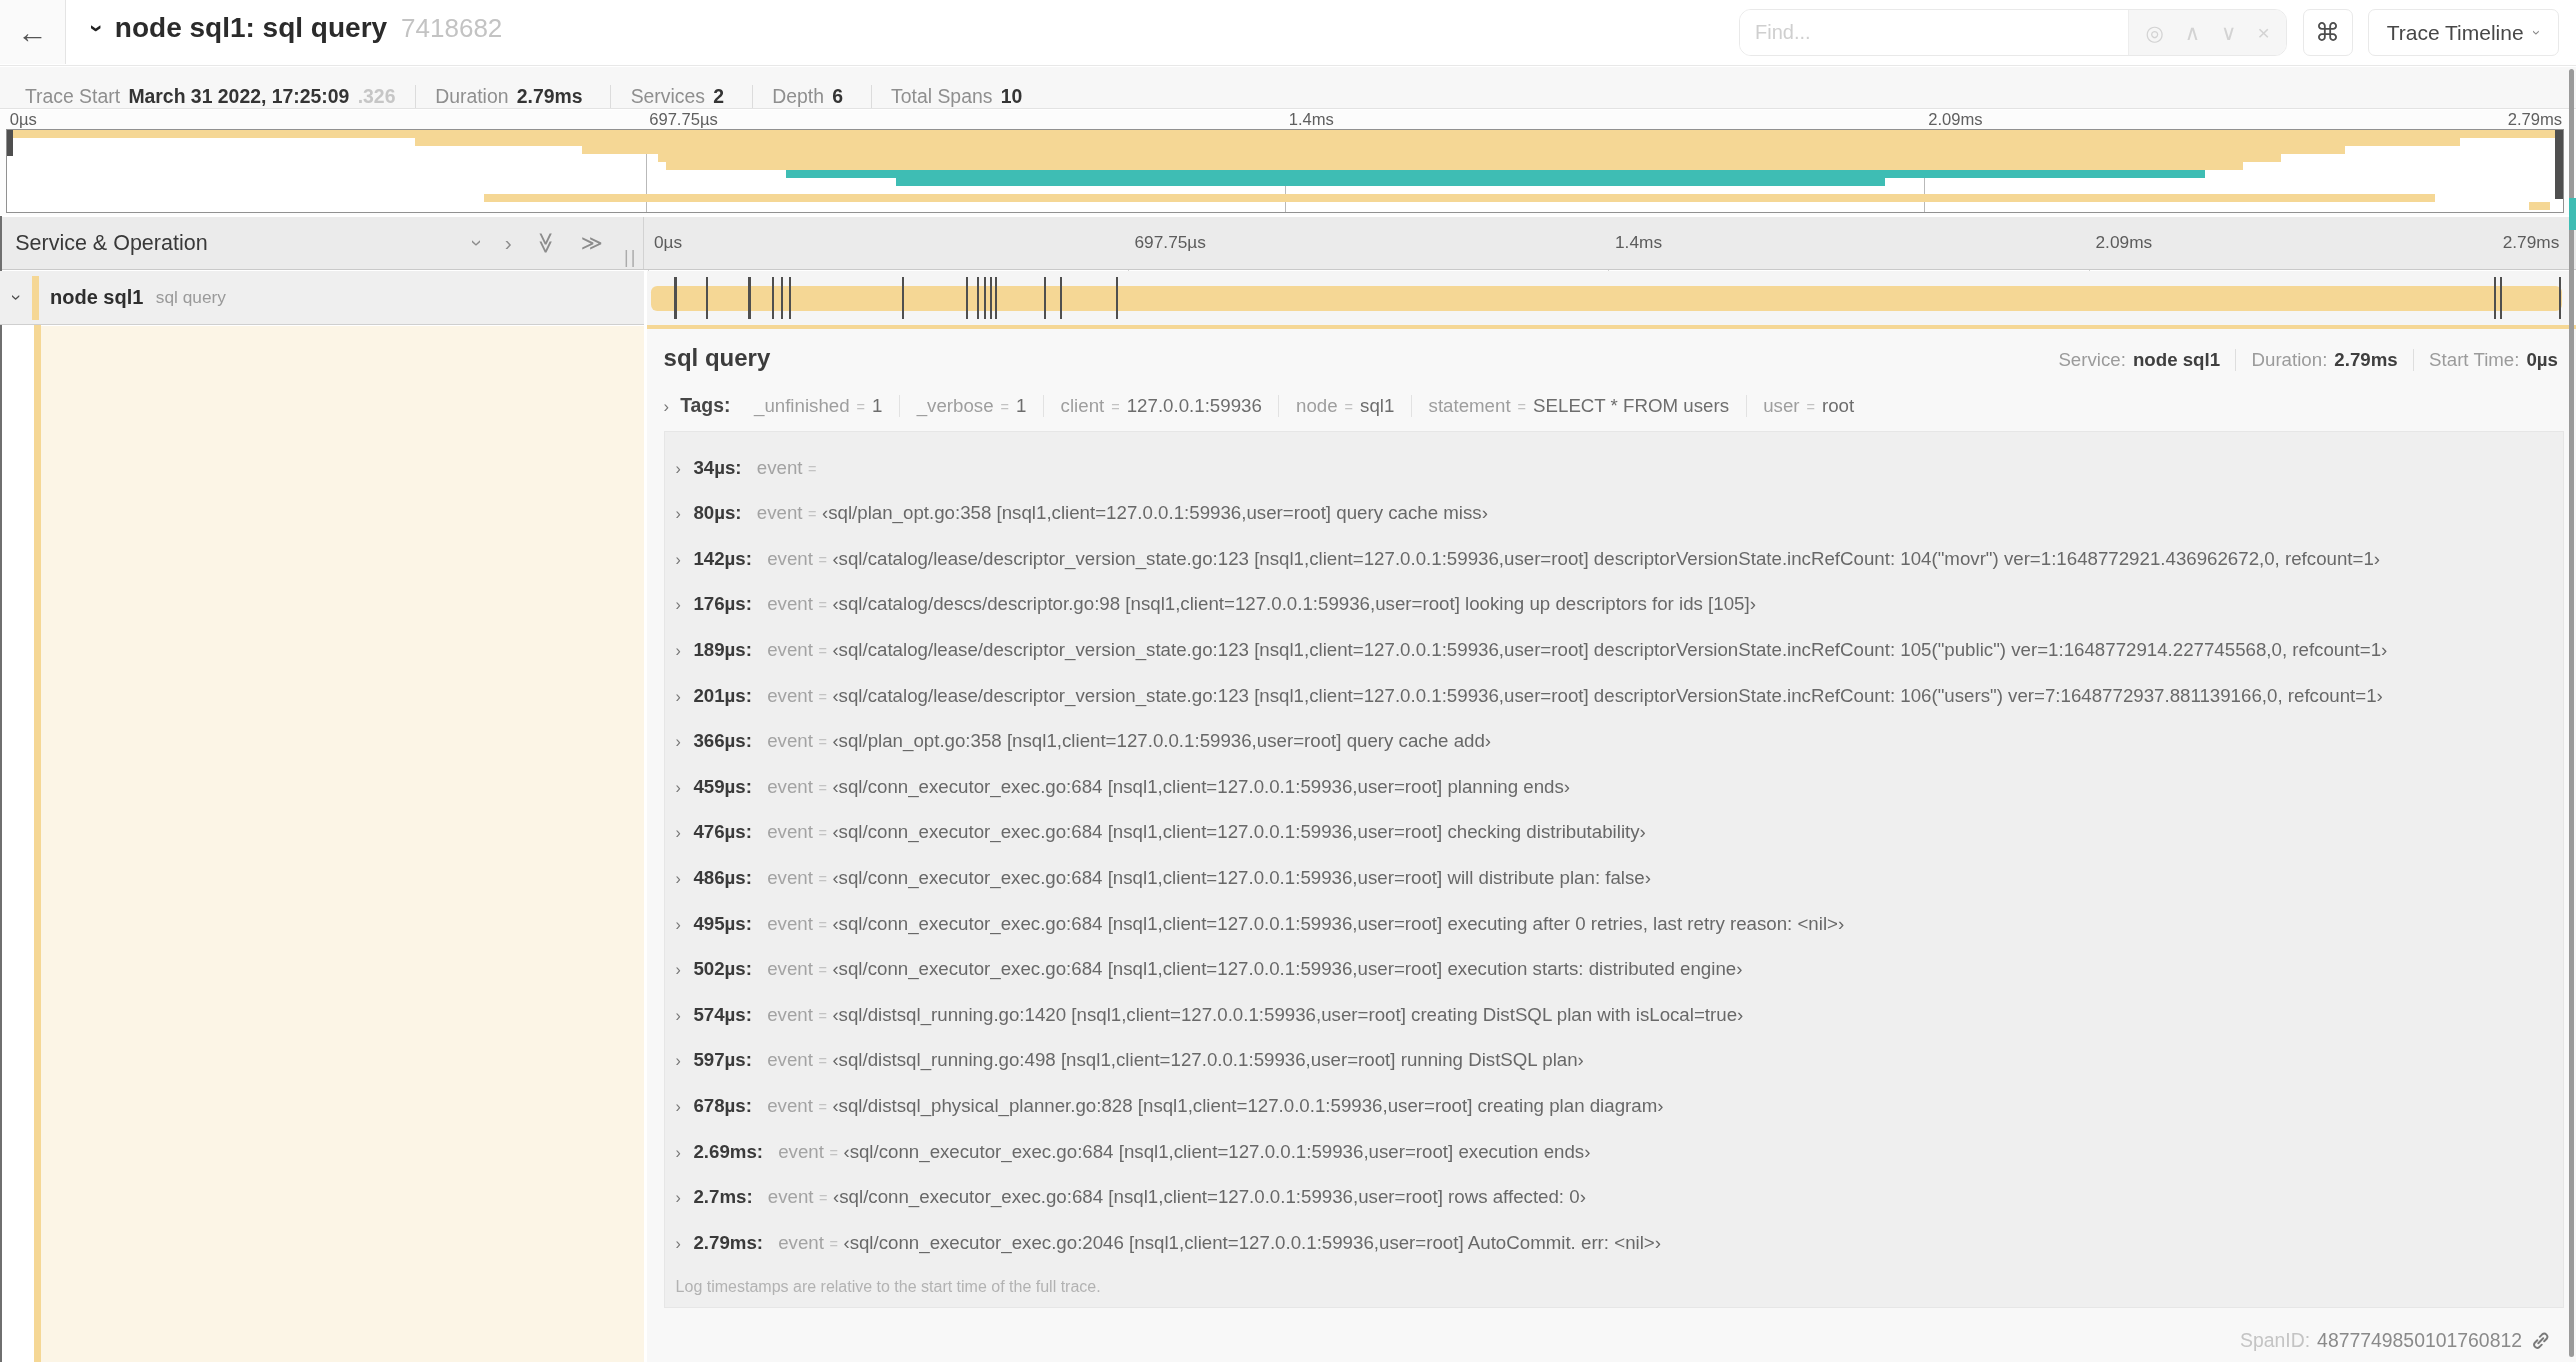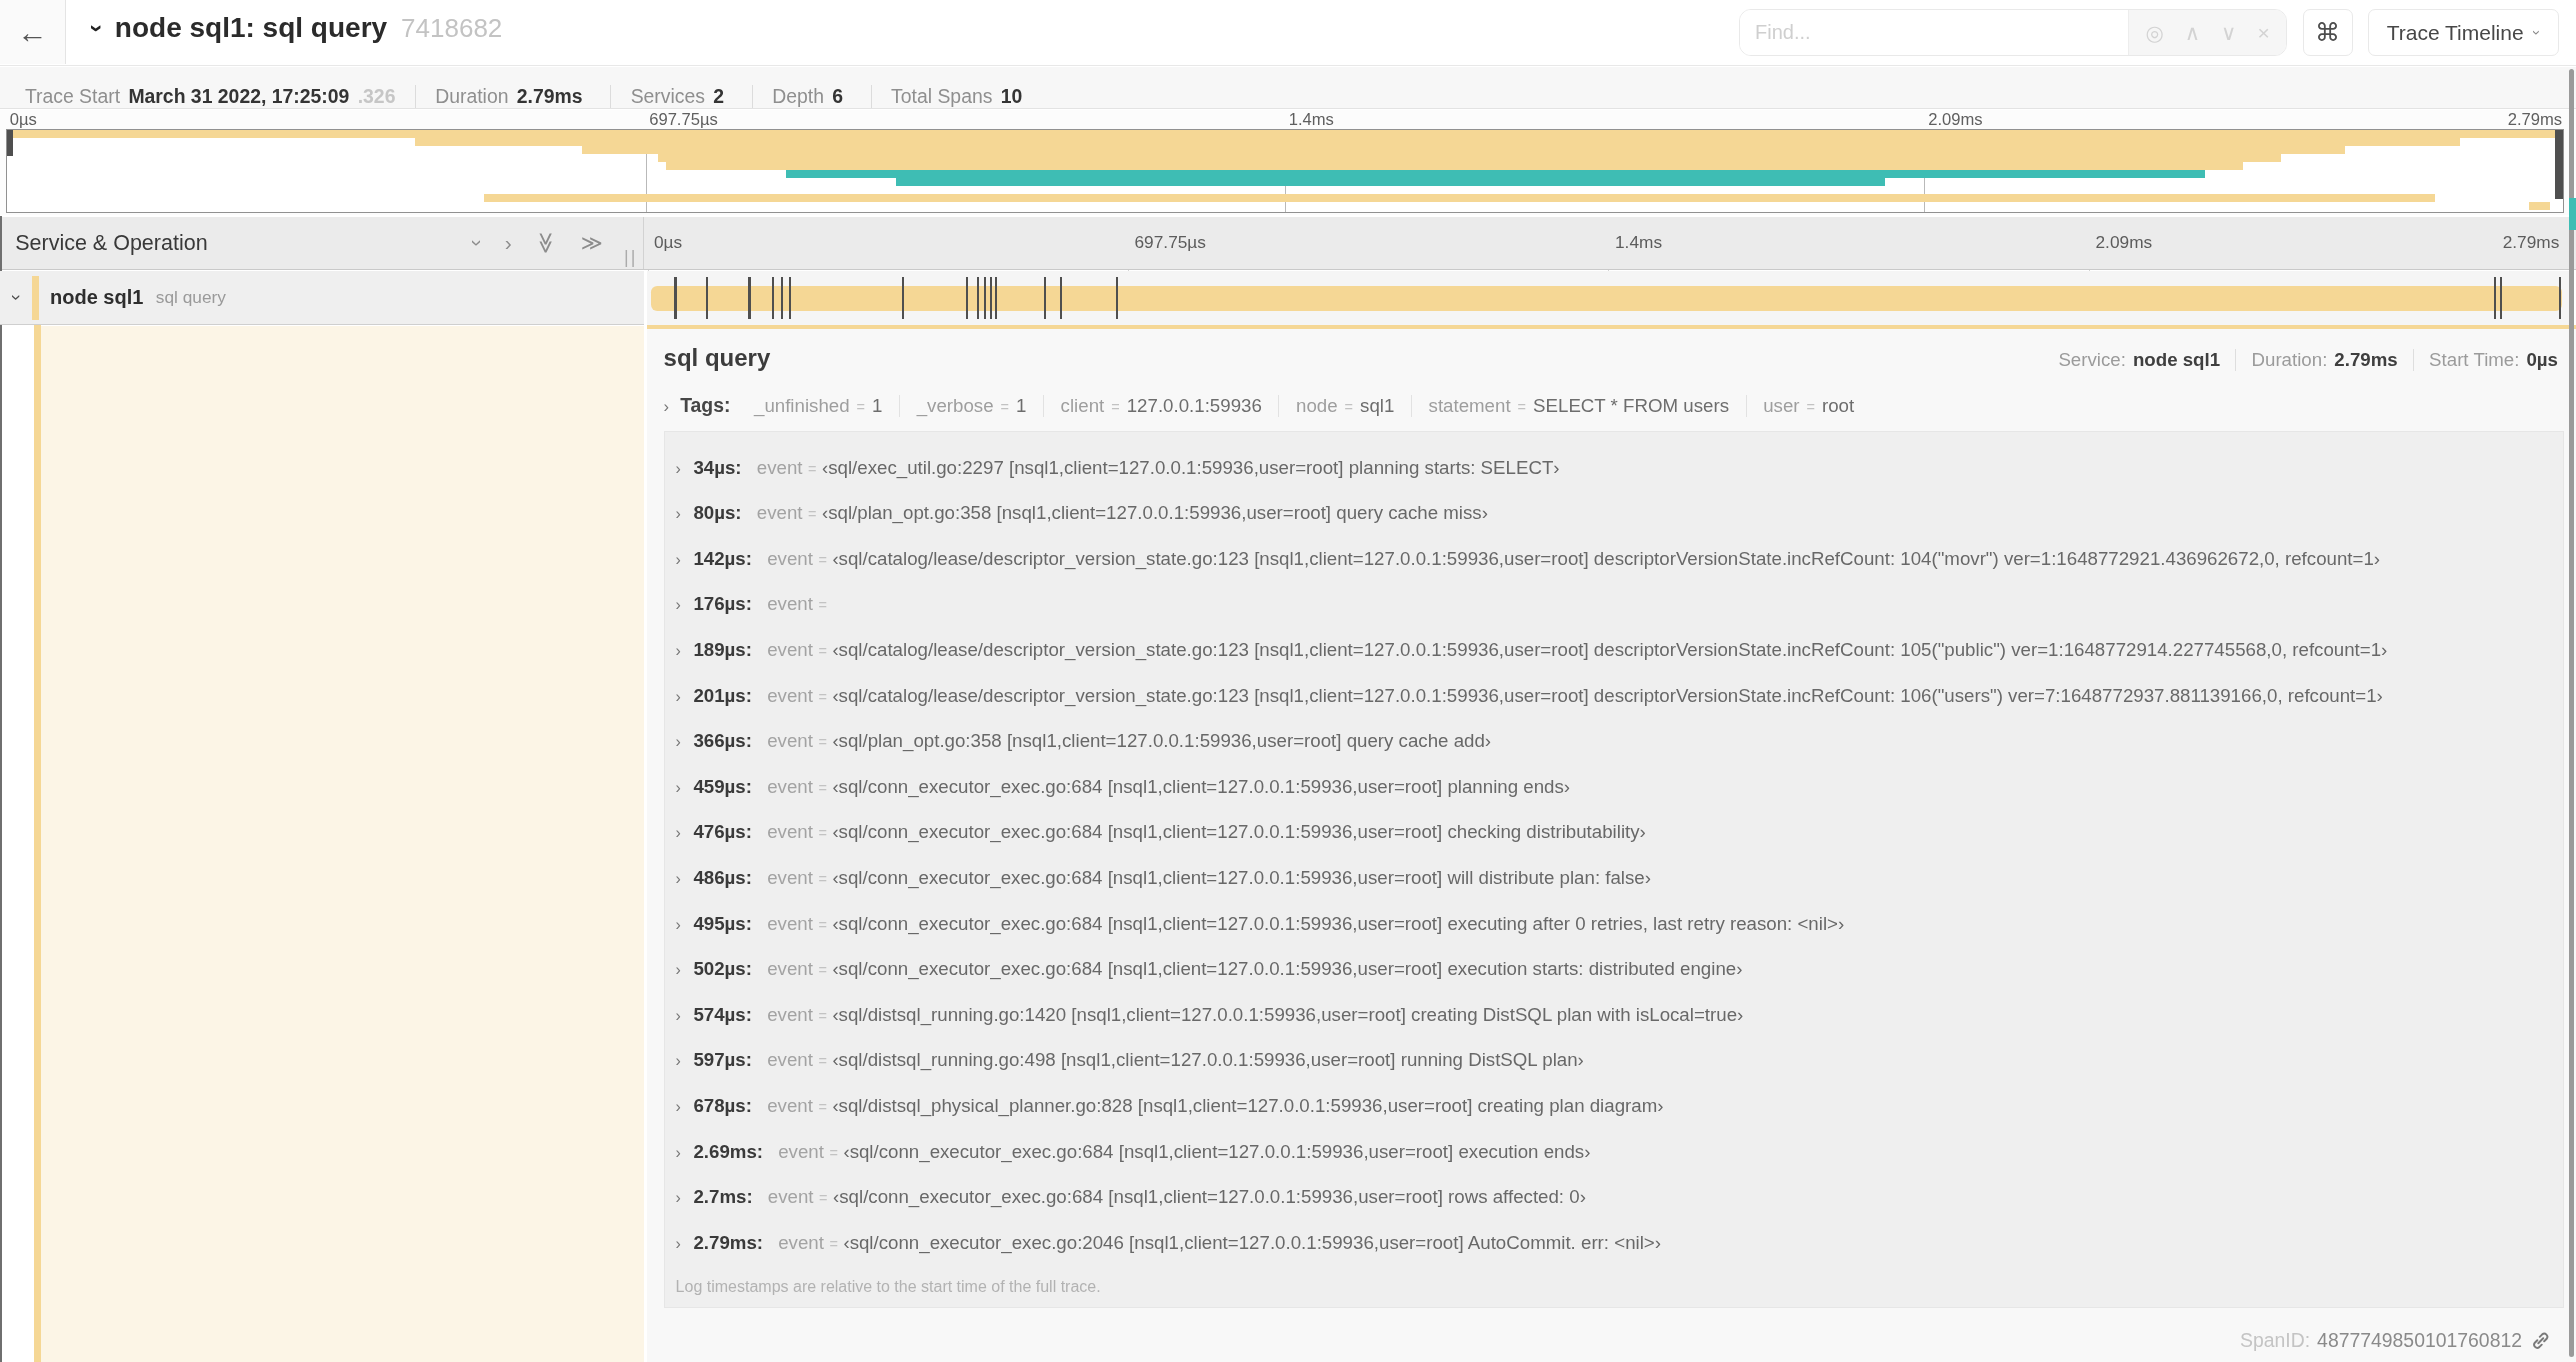--- a/index.html
+++ b/index.html
@@ -376,21 +376,20 @@
   </div>
 
   <div class="logs">
     <div class="log-entries">
 
         <div class="log-entry">
           <span class="le-chevron">›</span>
           <span class="le-time">34µs:</span>
           <span class="le-key">event</span>
           <span class="le-eq">=</span>
-          <span class="le-val">‹sql/exec_util.go:2297 [nsql1,client=127.0.0.1:59936,user=root] planning starts: SELECT›</span>
         </div>
 
         <div class="log-entry">
           <span class="le-chevron">›</span>
           <span class="le-time">80µs:</span>
           <span class="le-key">event</span>
           <span class="le-eq">=</span>
           <span class="le-val">‹sql/plan_opt.go:358 [nsql1,client=127.0.0.1:59936,user=root] query cache miss›</span>
         </div>
 
@@ -400,20 +399,21 @@
           <span class="le-key">event</span>
           <span class="le-eq">=</span>
           <span class="le-val">‹sql/catalog/lease/descriptor_version_state.go:123 [nsql1,client=127.0.0.1:59936,user=root] descriptorVersionState.incRefCount: 104("movr") ver=1:1648772921.436962672,0, refcount=1›</span>
         </div>
 
         <div class="log-entry">
           <span class="le-chevron">›</span>
           <span class="le-time">176µs:</span>
           <span class="le-key">event</span>
           <span class="le-eq">=</span>
+          <span class="le-val">‹sql/catalog/descs/descriptor.go:98 [nsql1,client=127.0.0.1:59936,user=root] looking up descriptors for ids [105]›</span>
         </div>
 
         <div class="log-entry">
           <span class="le-chevron">›</span>
           <span class="le-time">189µs:</span>
           <span class="le-key">event</span>
           <span class="le-eq">=</span>
           <span class="le-val">‹sql/catalog/lease/descriptor_version_state.go:123 [nsql1,client=127.0.0.1:59936,user=root] descriptorVersionState.incRefCount: 105("public") ver=1:1648772914.227745568,0, refcount=1›</span>
         </div>
 

